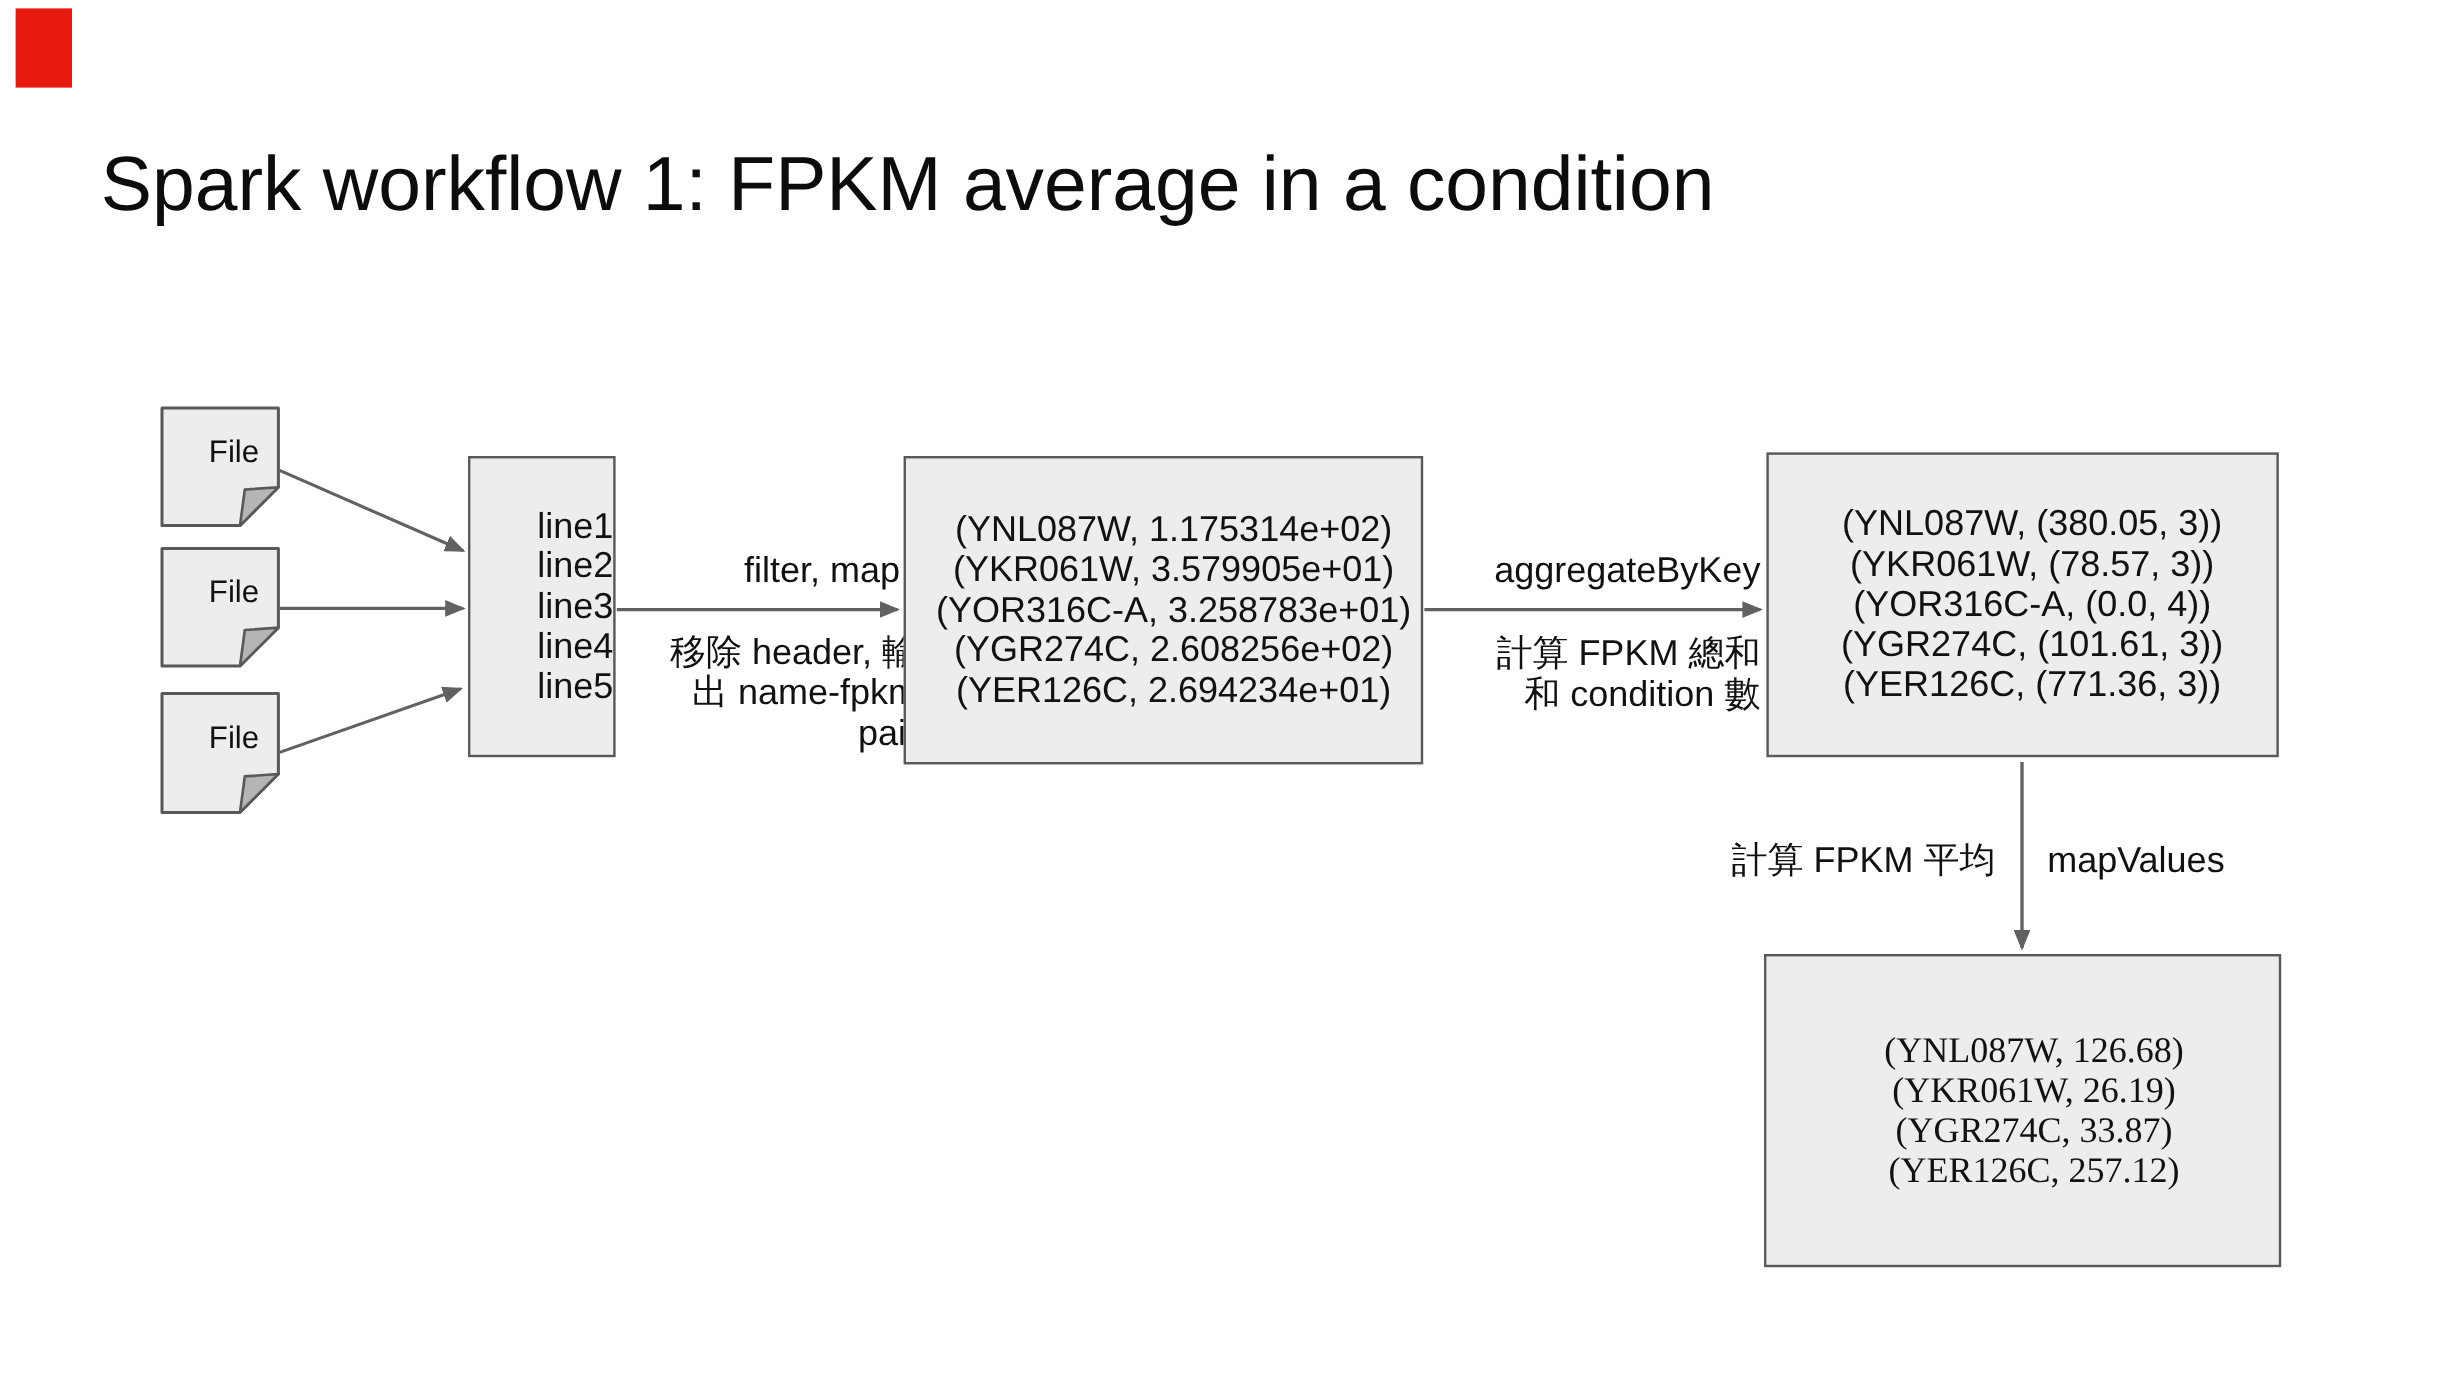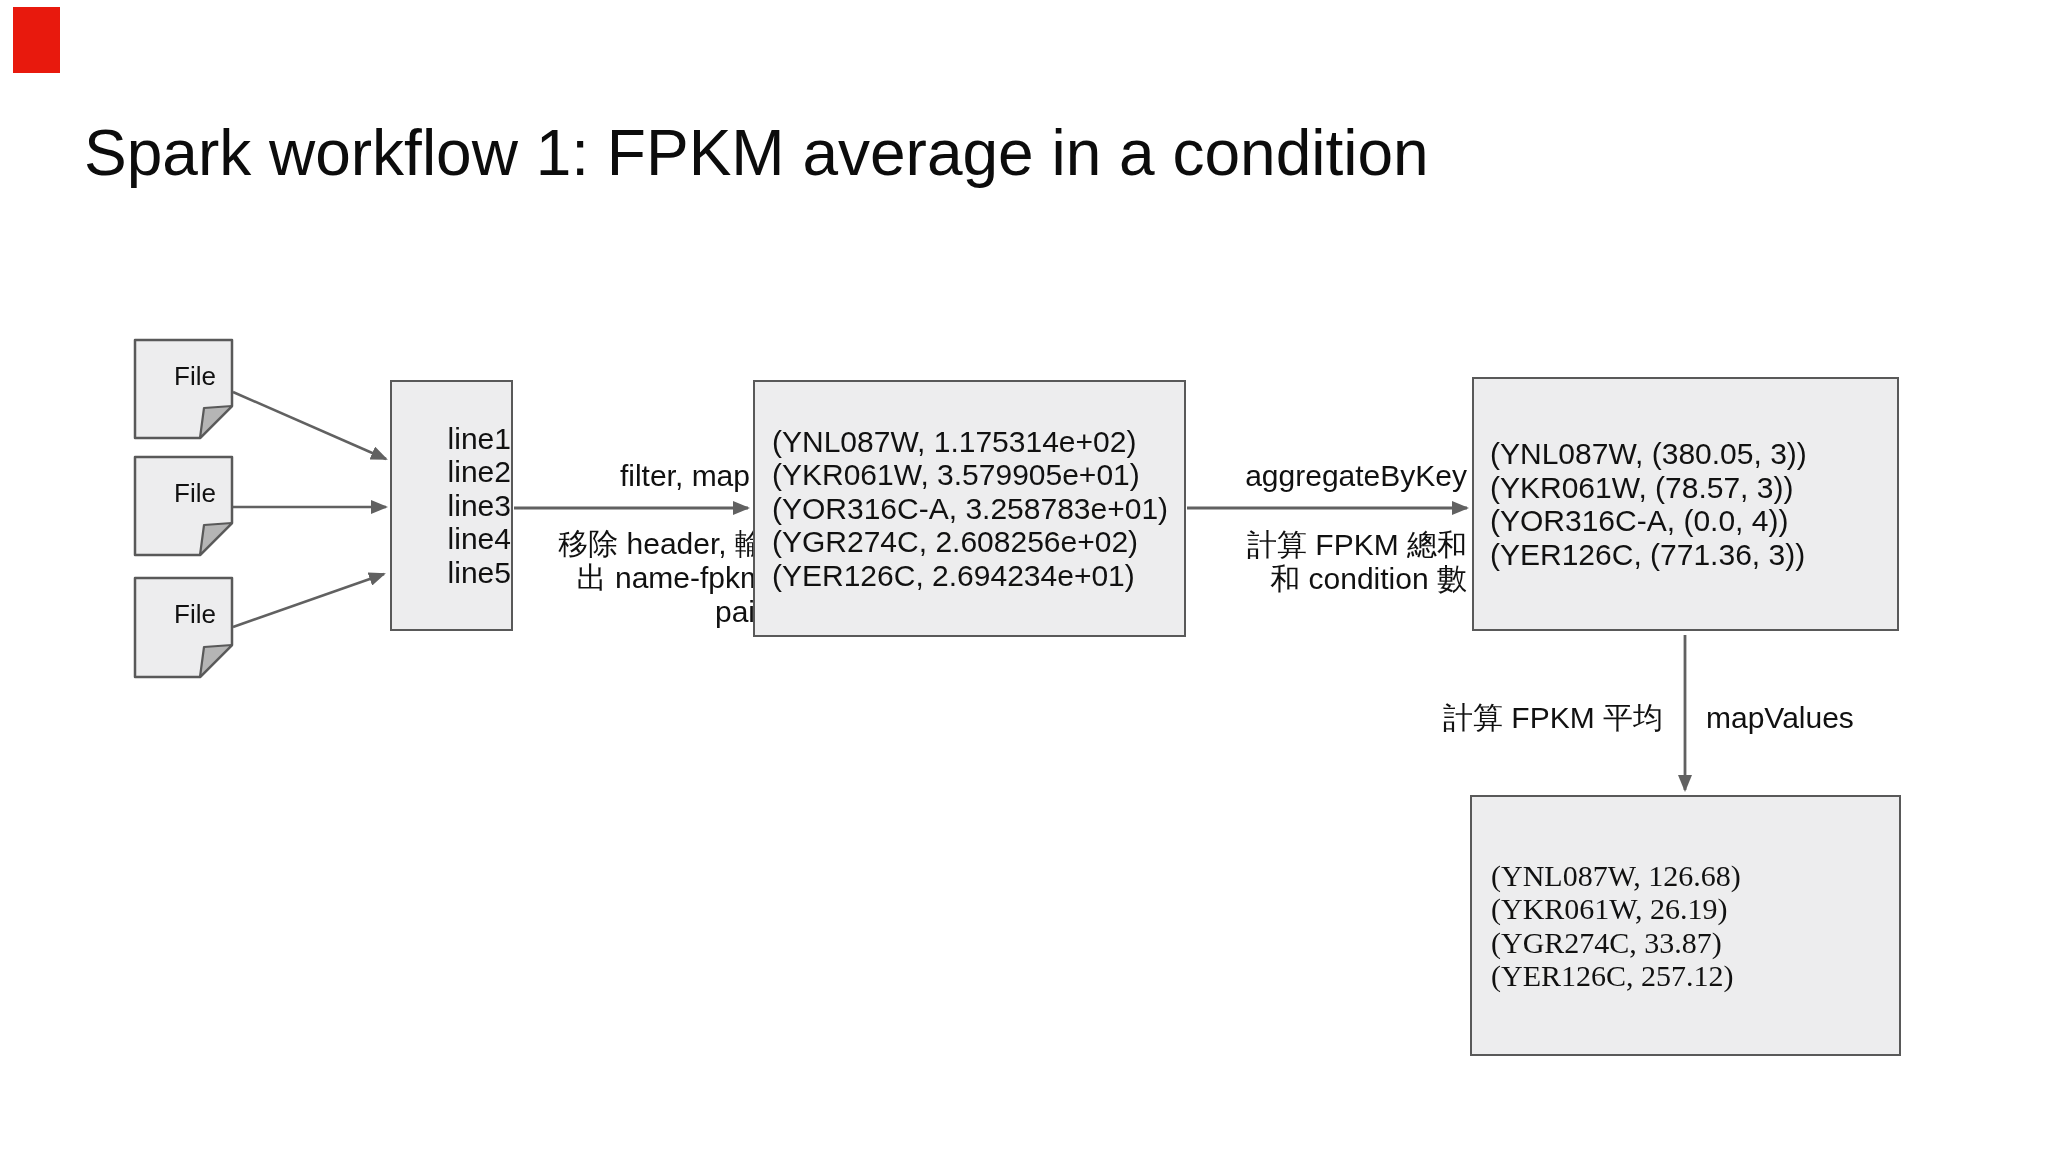--- a/index.html
+++ b/index.html
@@ -20,21 +20,21 @@
   #title {
     left: 84px; top: 118px; width: 1850px;
     font-size: 64px; line-height: 1.1; color: #0c0c0c;
     white-space: nowrap;
   }
   .node-box {
     box-sizing: border-box;
     background: #ededee;
     border: 2.5px solid #595959;
     display: flex; flex-direction: column; justify-content: center;
-    font-size: 30px; line-height: 33.5px; color: #111111;
+    font-size: 30px; line-height: 33.5px; color: #111111; text-align: center;
   }
   #lines-box   { left: 369px;  top: 380px; width: 123px; height: 251px; text-align: right; margin-left: 21px; }
   #pairs-box   { left: 753px;  top: 380px; width: 433px; height: 257px; padding-left: 17px; }
   #sum-box     { left: 1472px; top: 377px; width: 427px; height: 254px; padding-left: 16px; }
   #avg-box     { left: 1470px; top: 795px; width: 431px; height: 261px; padding-left: 19px; font-family: Liberation Serif, serif; }
   .file-label {
     left: 135px; width: 120px; text-align: center;
     font-size: 26px; line-height: 30px; color: #111111;
   }
   .op-label {
@@ -119,20 +119,21 @@
   <div id="step2-op" class="abs op-label">aggregateByKey</div>
   <div id="step2-desc" class="abs op-label">
     <div>計算 FPKM 總和</div>
     <div>和 condition 數</div>
   </div>
 
   <div id="sum-box" class="abs node-box">
     <div>(YNL087W, (380.05, 3))</div>
     <div>(YKR061W, (78.57, 3))</div>
     <div>(YOR316C-A, (0.0, 4))</div>
+    <div>(YGR274C, (101.61, 3))</div>
     <div>(YER126C, (771.36, 3))</div>
   </div>
 
   <div id="step3-desc" class="abs op-label">計算 FPKM 平均</div>
   <div id="step3-op" class="abs op-label">mapValues</div>
 
   <div id="avg-box" class="abs node-box">
     <div>(YNL087W, 126.68)</div>
     <div>(YKR061W, 26.19)</div>
     <div>(YGR274C, 33.87)</div>

